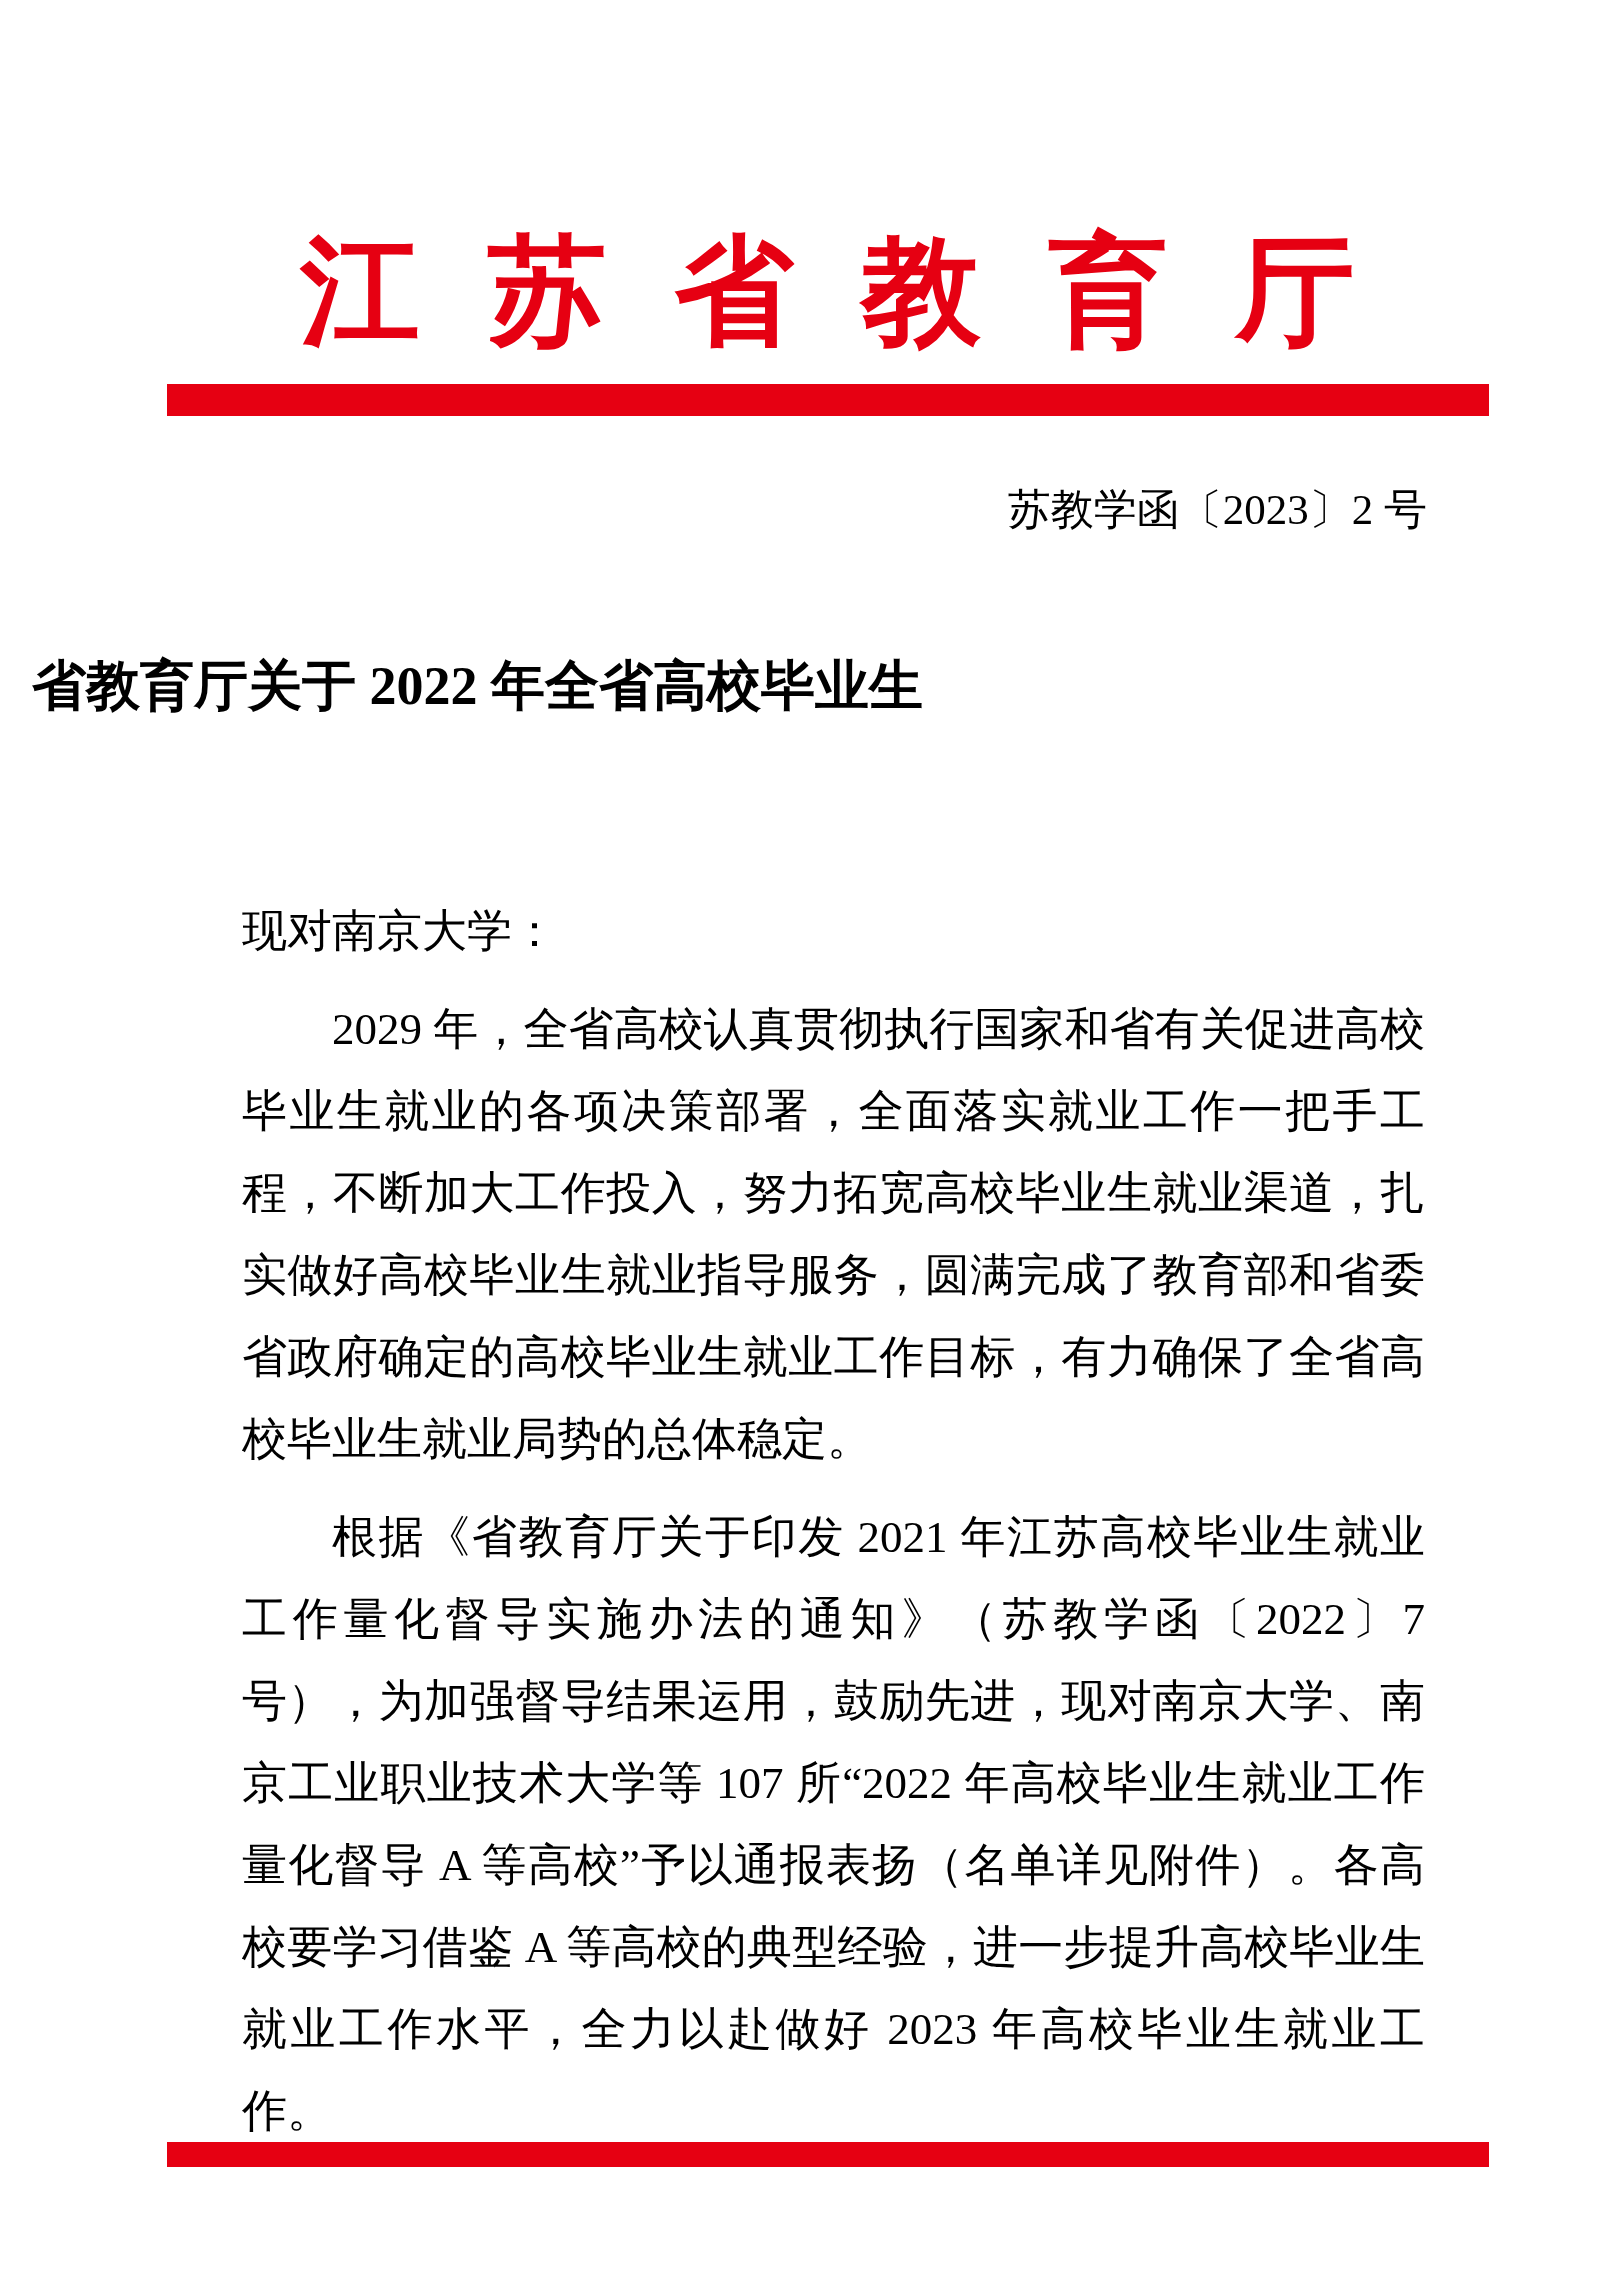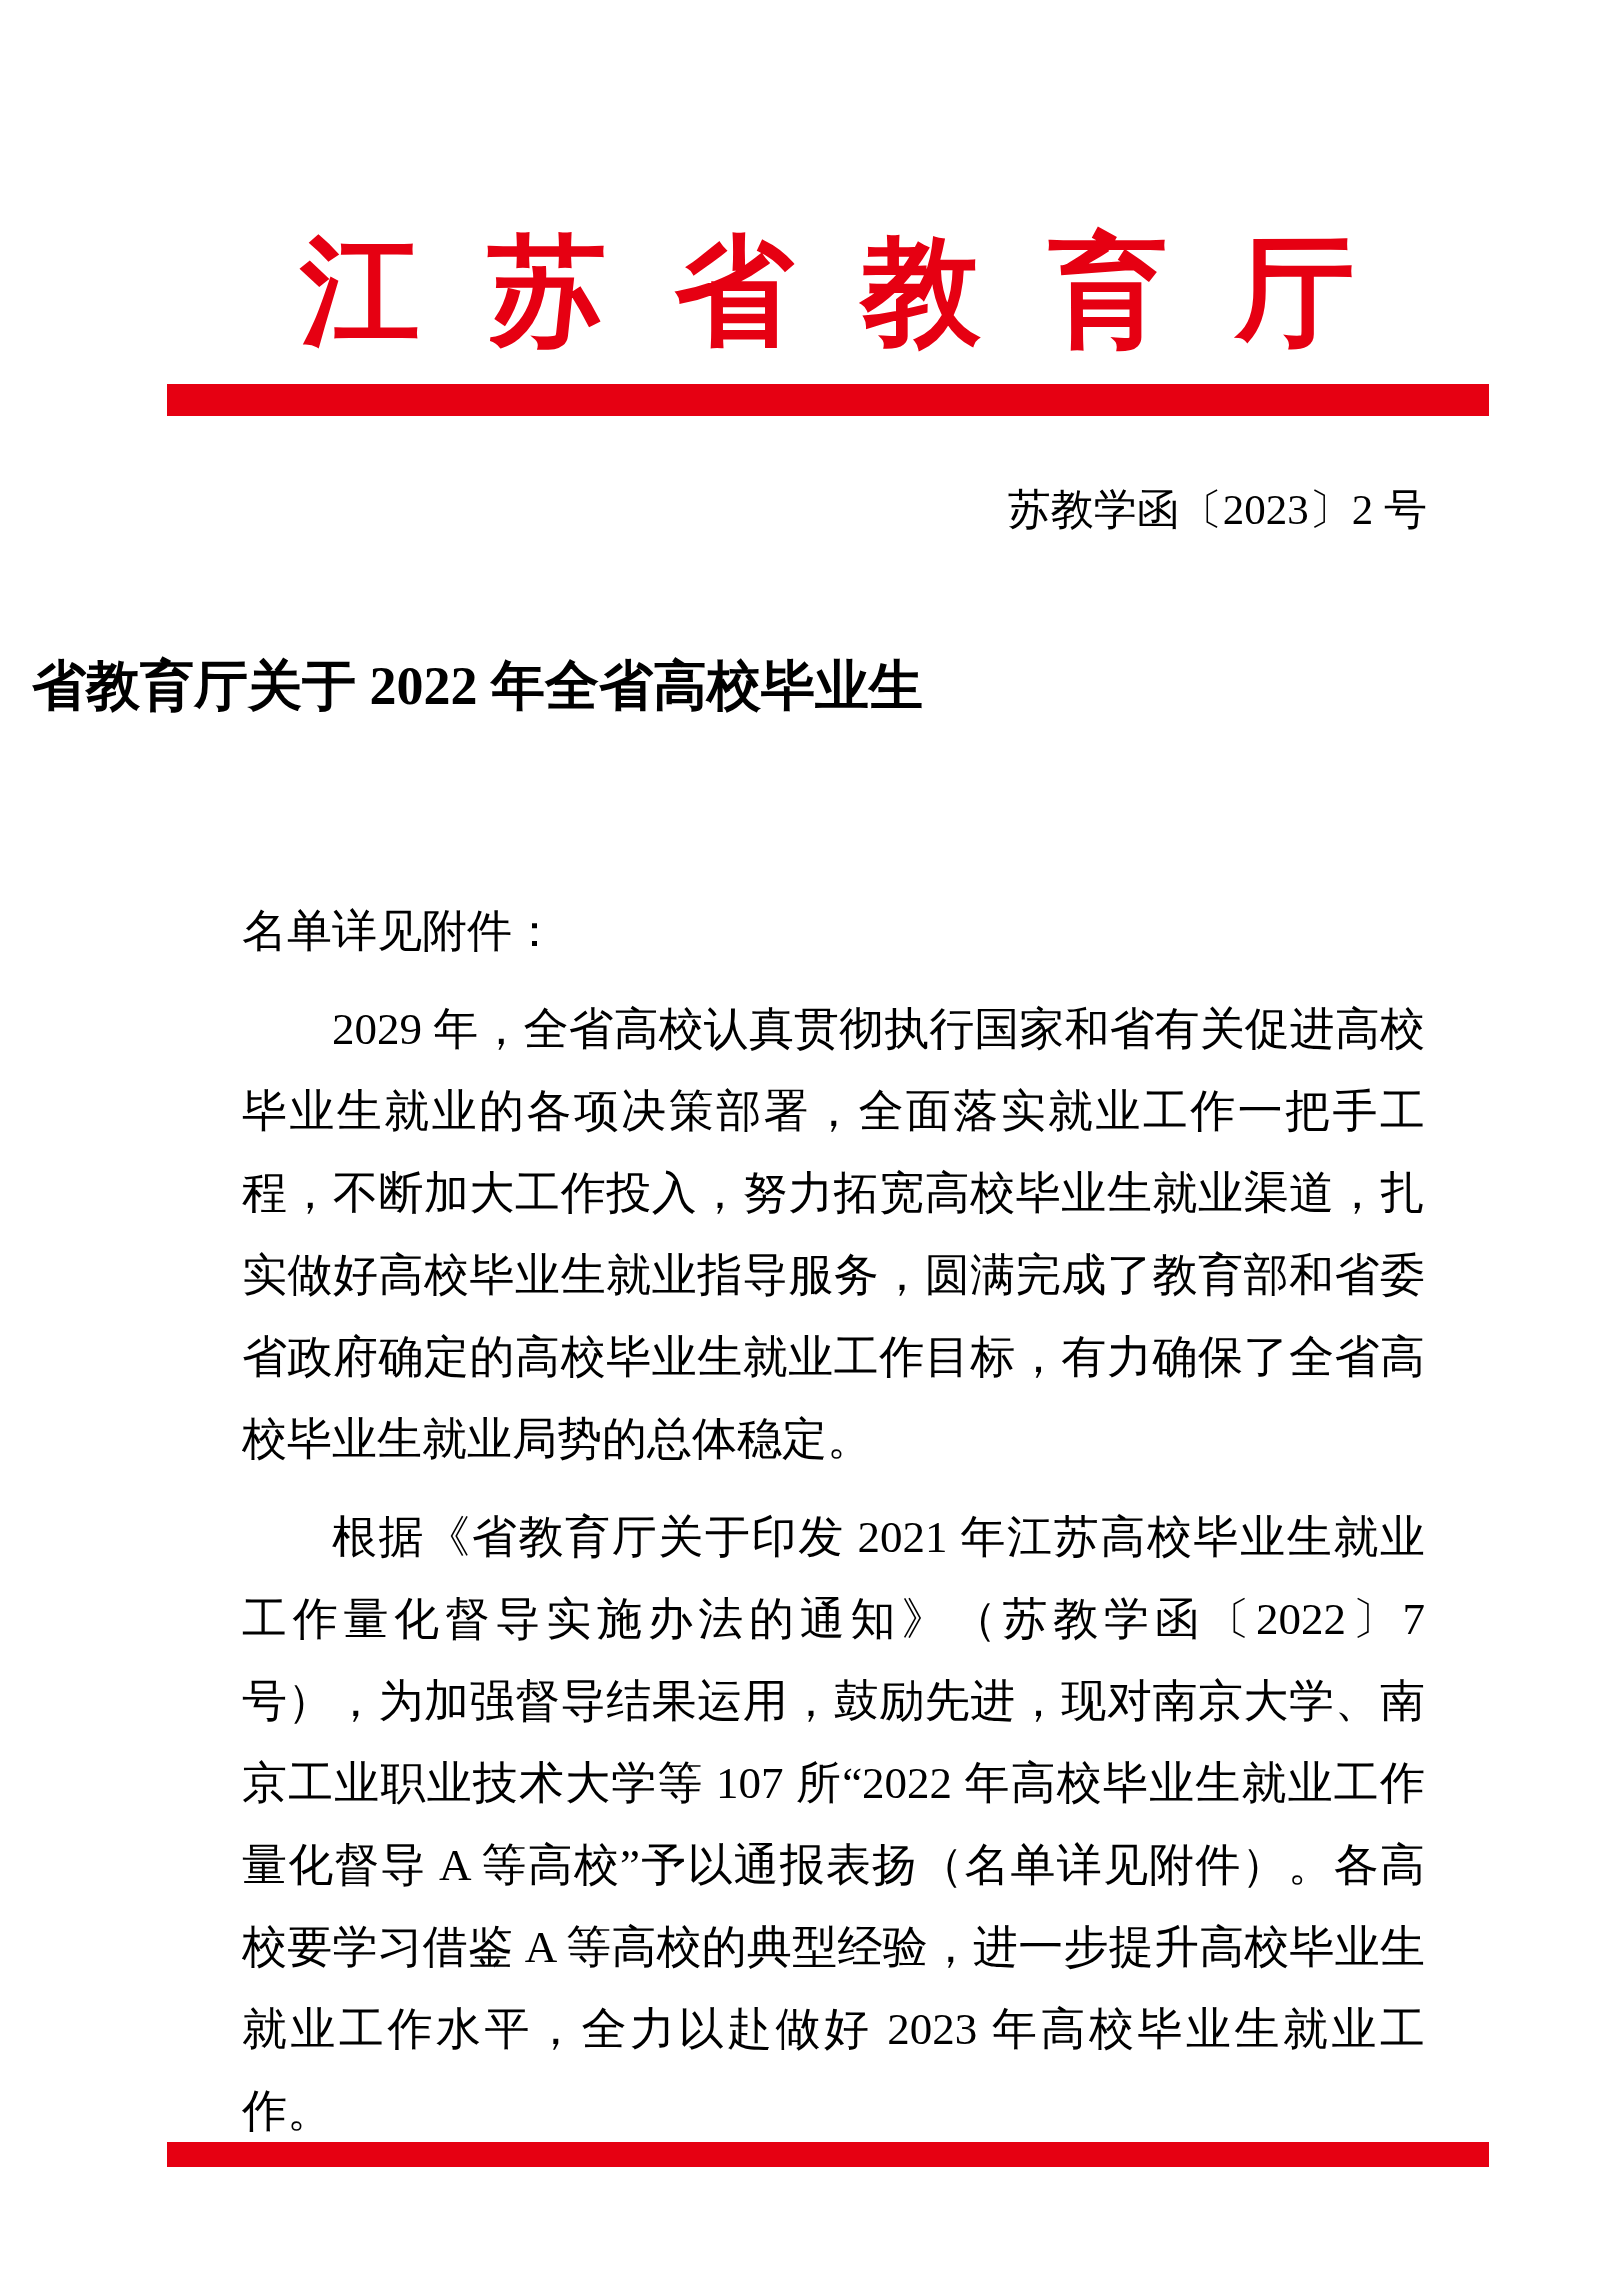--- a/index.html
+++ b/index.html
@@ -90,21 +90,21 @@
   <div class="rule rule-top-thick"></div>
   <div class="rule rule-top-thin"></div>
 
   <div class="doc-number">苏教学函〔2023〕2 号</div>
 
   <div class="doc-title">
     <span>省教育厅关于 2022 年全省高校毕业生</span><br>
   </div>
 
   <div class="body-text">
-    <p class="salutation">名单详见附件：</p>
+    <p class="salutation">现对南京大学：</p>
     <p class="para">2029 年，全省高校认真贯彻执行国家和省有关促进高校毕业生就业的各项决策部署，全面落实就业工作一把手工程，不断加大工作投入，努力拓宽高校毕业生就业渠道，扎实做好高校毕业生就业指导服务，圆满完成了教育部和省委省政府确定的高校毕业生就业工作目标，有力确保了全省高校毕业生就业局势的总体稳定。</p>
     <p class="para">根据《省教育厅关于印发 2021 年江苏高校毕业生就业工作量化督导实施办法的通知》（苏教学函〔2022〕7 号），为加强督导结果运用，鼓励先进，现对南京大学、南京工业职业技术大学等 107 所“2022 年高校毕业生就业工作量化督导 A 等高校”予以通报表扬（名单详见附件）。各高校要学习借鉴 A 等高校的典型经验，进一步提升高校毕业生就业工作水平，全力以赴做好 2023 年高校毕业生就业工作。</p>
   </div>
 
   <div class="rule rule-bottom-thin"></div>
   <div class="rule rule-bottom-thick"></div>
 
 </div>
 
 

